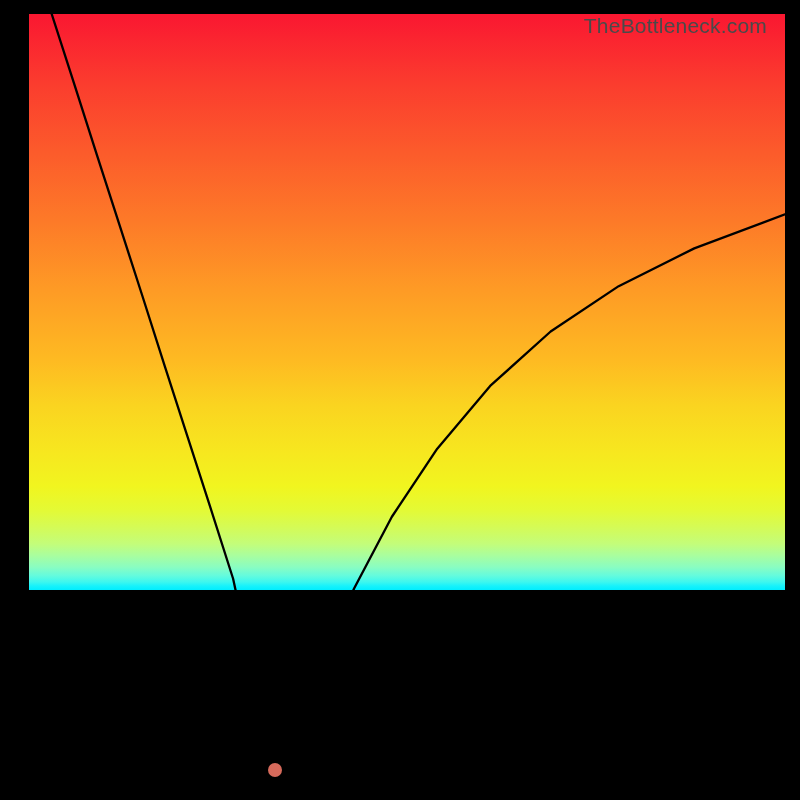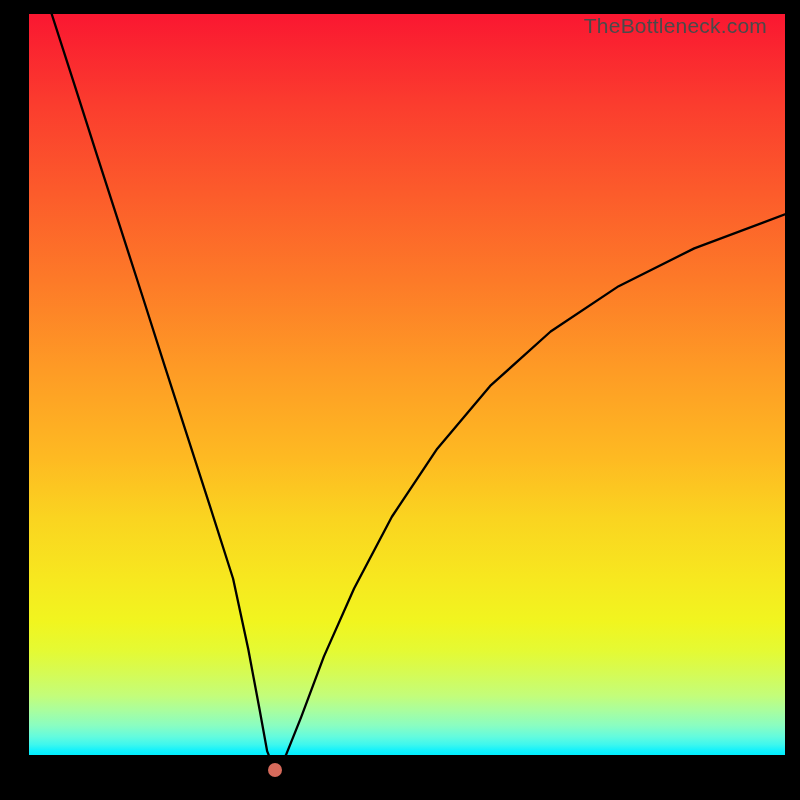--- a/index.html
+++ b/index.html
@@ -15,21 +15,21 @@
     position: relative;
     width: 800px;
     height: 800px;
     background: #000;
   }
   .plot {
     position: absolute;
     left: 29px;
     top: 14px;
     width: 756px;
-    height: 741px;
+    height: 576px;
     background: linear-gradient(to bottom,
       #fa1731 0%,
       #fb3c2e 12%,
       #fc5b2b 24%,
       #fd7a28 36%,
       #fe9b25 48%,
       #feba22 60%,
       #fad420 68%,
       #f7e71f 76%,
       #f1f51f 82%,

